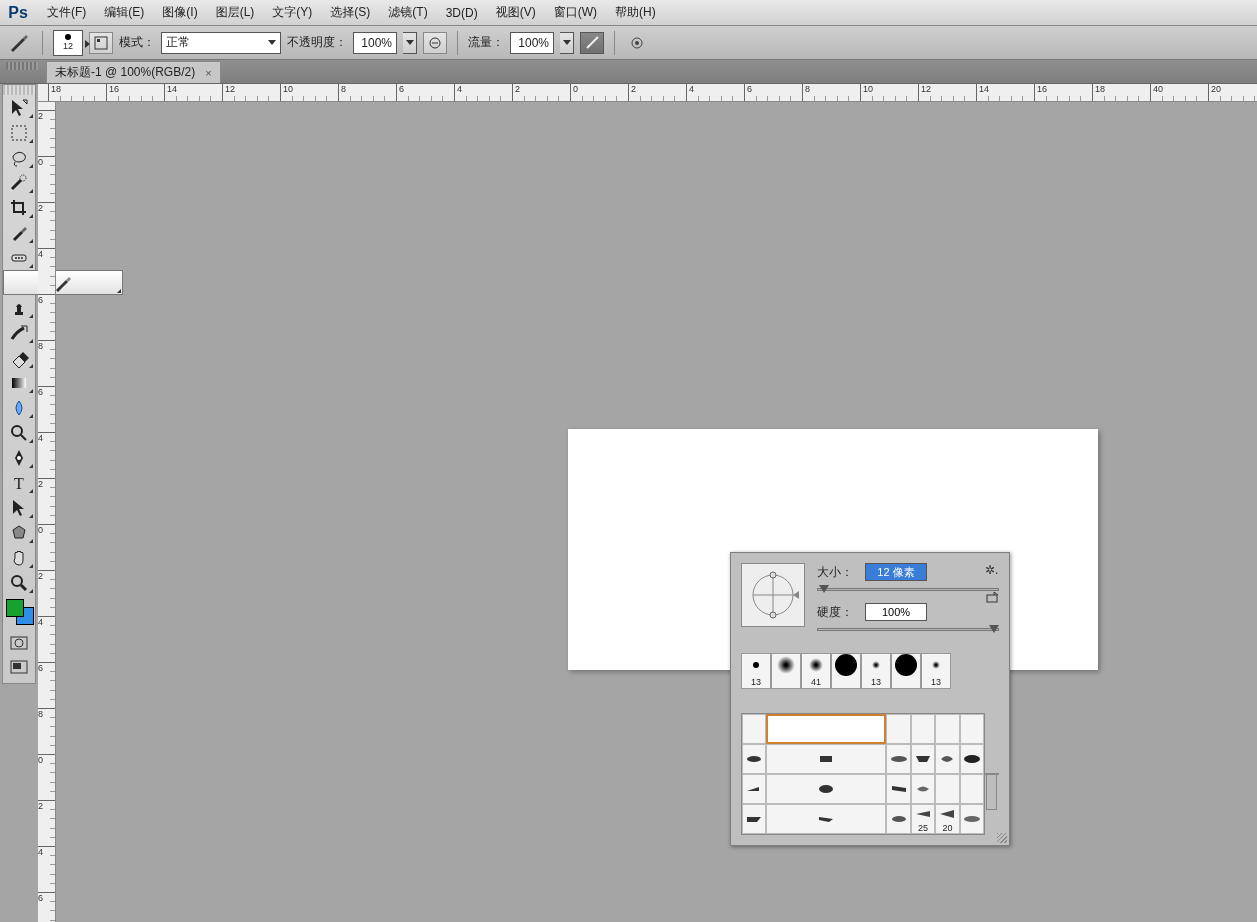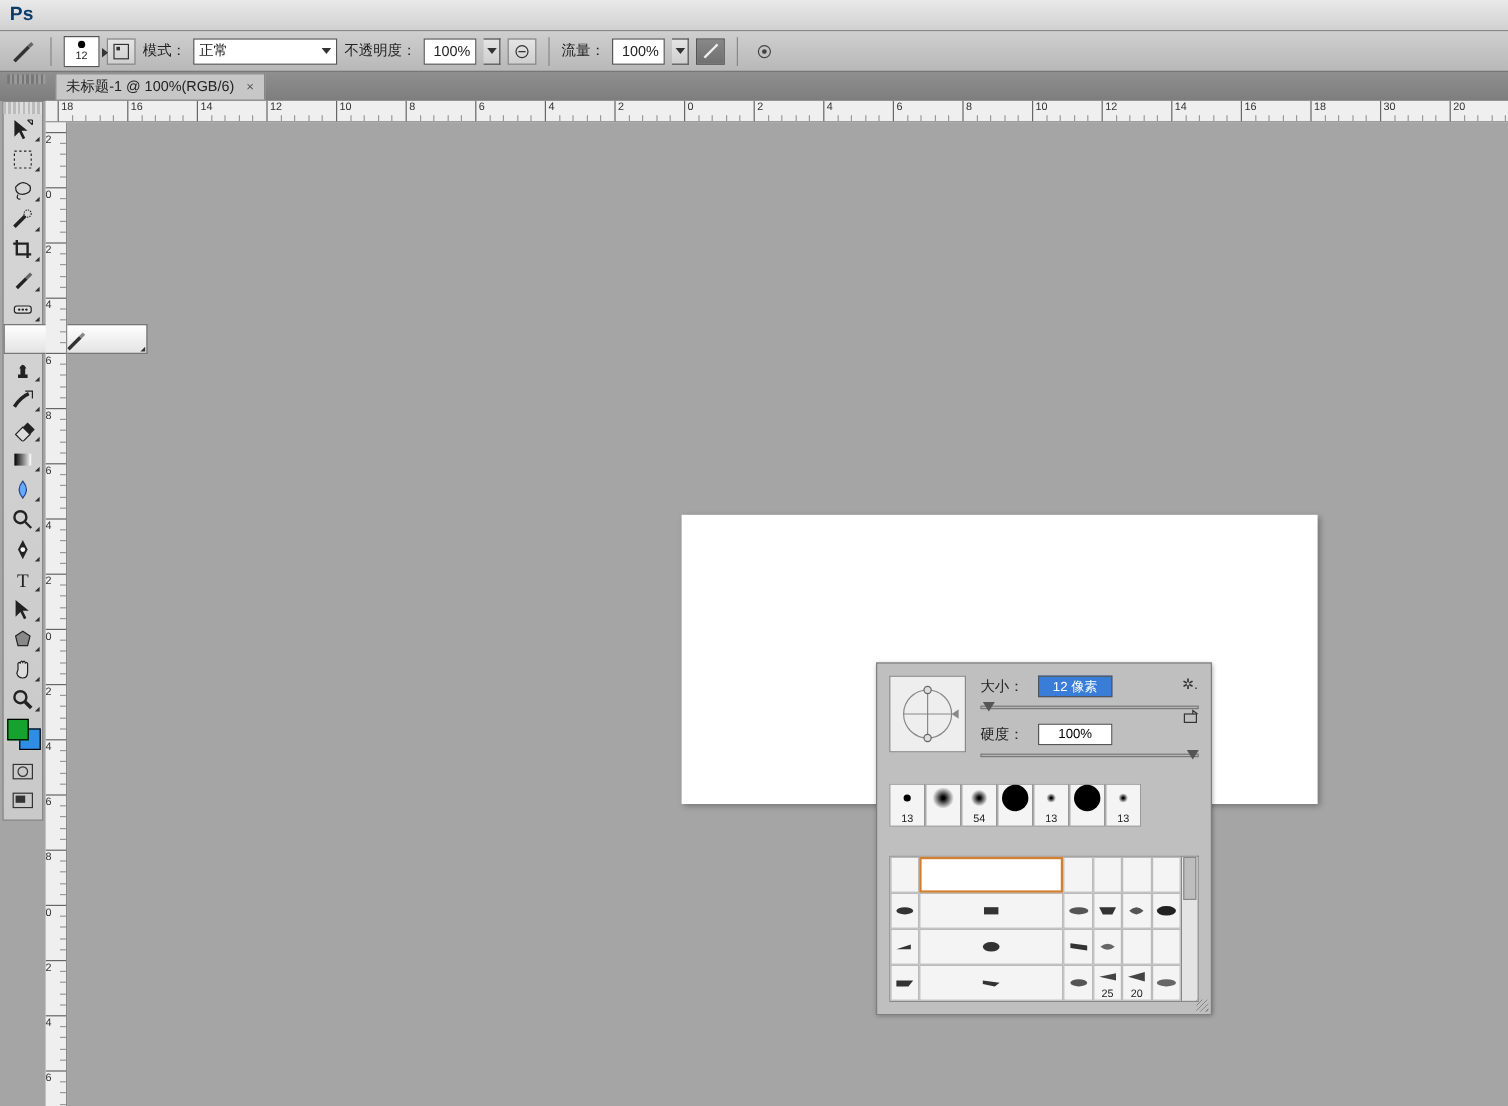--- a/index.html
+++ b/index.html
@@ -56,35 +56,48 @@
 .slider .track{position:absolute;left:0;right:0;top:3px;height:3px;background:linear-gradient(#999,#ccc);border:1px solid #777;}
 .slider .thumb{position:absolute;top:0;width:0;height:0;border-left:5px solid transparent;border-right:5px solid transparent;border-top:8px solid #555;}
 .panel-icons{position:absolute;right:8px;top:10px;display:flex;flex-direction:column;gap:14px;align-items:center;}
 .panel-icons div{width:16px;height:14px;font-size:12px;color:#333;}
 .preset-row{display:flex;gap:0;padding:0 10px 8px;flex-wrap:wrap;}
 .preset{width:30px;height:36px;border:1px solid #999;background:#f4f4f4;display:flex;flex-direction:column;align-items:center;justify-content:center;font-size:9px;}
 .preset .pd{width:100%;height:22px;display:flex;align-items:center;justify-content:center;}
 .preset .pn{height:12px;line-height:12px;}
 .preset .soft{background:radial-gradient(circle,#000 10%,rgba(0,0,0,0) 70%);width:20px;height:20px;border-radius:50%;}
 .preset .hard{background:#000;border-radius:50%;}
-.brush-grid-wrap{display:flex;padding:16px 10px 10px;}
+.brush-grid-wrap{display:flex;padding:16px 10px 10px;align-items:center;}
 .brush-grid{flex:1;border:1px solid #888;background:#f4f4f4;display:grid;grid-template-columns:repeat(6,1fr);gap:0;}
 .brush-grid .cell{height:30px;border:1px solid #bbb;display:flex;flex-direction:column;align-items:center;justify-content:center;font-size:9px;position:relative;}
 .brush-grid .cell.sel{border:2px solid #d08030;}
 .brush-grid .bimg{width:22px;height:18px;display:flex;align-items:center;justify-content:center;}
 .sbar{width:14px;border:1px solid #888;border-left:none;background:#e4e4e4;position:relative;}
 .sbar .sthumb{position:absolute;top:0;left:1px;right:1px;height:36px;background:#bdbdbd;border:1px solid #888;}
 .resize-grip{position:absolute;right:2px;bottom:2px;width:10px;height:10px;background:repeating-linear-gradient(135deg,#888 0 1px,transparent 1px 3px);}
 svg{display:block;}
 </style>
 </head>
 <body>
 
 <div class="menubar">
   <div class="ps-logo">Ps</div>
+  <div id="menu-items" style="display: flex; height: 100%;">
+      <div class="mi">文件(F)</div>
+      <div class="mi">编辑(E)</div>
+      <div class="mi">图像(I)</div>
+      <div class="mi">图层(L)</div>
+      <div class="mi">文字(Y)</div>
+      <div class="mi">选择(S)</div>
+      <div class="mi">滤镜(T)</div>
+      <div class="mi">3D(D)</div>
+      <div class="mi">视图(V)</div>
+      <div class="mi">窗口(W)</div>
+      <div class="mi">帮助(H)</div>
+    </div>
 </div>
 
 <div class="optionsbar">
   <div class="tool-ico">
     <svg width="20" height="18">
         <path d="M2 16 L14 4 L16 6 L4 18 Z" fill="#333"></path>
         <path d="M14 4 L17 1 L19 3 L16 6 Z" fill="#666"></path>
       </svg>
   </div>
   <div class="sep"></div>
@@ -133,21 +146,21 @@
     <svg width="16" height="14">
         <circle cx="8" cy="7" r="5" fill="none" stroke="#444"></circle>
         <circle cx="8" cy="7" r="2" fill="#444"></circle>
       </svg>
   </div>
 </div>
 
 <div class="tabrow">
   <div class="grip"></div>
   <div class="doc-tab">
-    <span>未标题-1 @ 100%(RGB/6)</span>
+    <span>未标题-1 @ 100%(RGB/2)</span>
     <span class="x">×</span>
   </div>
 </div>
 
 <div class="workspace">
 
   <div class="toolbox">
     <div class="grip"></div>
     <div id="toolbox-items">
         <div class="tb-btn">
@@ -397,21 +410,21 @@
       <div class="tick" style="left: 996px;">16</div>
       <div class="minor" style="left: 1007.6px;"></div>
       <div class="minor" style="left: 1019.2px;"></div>
       <div class="minor" style="left: 1030.8px;"></div>
       <div class="minor" style="left: 1042.4px;"></div>
       <div class="tick" style="left: 1054px;">18</div>
       <div class="minor" style="left: 1065.6px;"></div>
       <div class="minor" style="left: 1077.2px;"></div>
       <div class="minor" style="left: 1088.8px;"></div>
       <div class="minor" style="left: 1100.4px;"></div>
-      <div class="tick" style="left: 1112px;">30</div>
+      <div class="tick" style="left: 1112px;">40</div>
       <div class="minor" style="left: 1123.6px;"></div>
       <div class="minor" style="left: 1135.2px;"></div>
       <div class="minor" style="left: 1146.8px;"></div>
       <div class="minor" style="left: 1158.4px;"></div>
       <div class="tick" style="left: 1170px;">20</div>
       <div class="minor" style="left: 1181.6px;"></div>
       <div class="minor" style="left: 1193.2px;"></div>
       <div class="minor" style="left: 1204.8px;"></div>
       <div class="minor" style="left: 1216.4px;"></div>
     </div>
@@ -560,21 +573,21 @@
         <div class="preset">
           <div class="pd">
             <div class="soft" style="width: 18px; height: 18px;"></div>
           </div>
           <div class="pn"></div>
         </div>
         <div class="preset">
           <div class="pd">
             <div class="soft" style="width: 14px; height: 14px;"></div>
           </div>
-          <div class="pn">54</div>
+          <div class="pn">41</div>
         </div>
         <div class="preset">
           <div class="pd">
             <div class="hard" style="width: 22px; height: 22px;"></div>
           </div>
           <div class="pn"></div>
         </div>
         <div class="preset">
           <div class="pd">
             <div class="soft" style="width: 8px; height: 8px;"></div>

